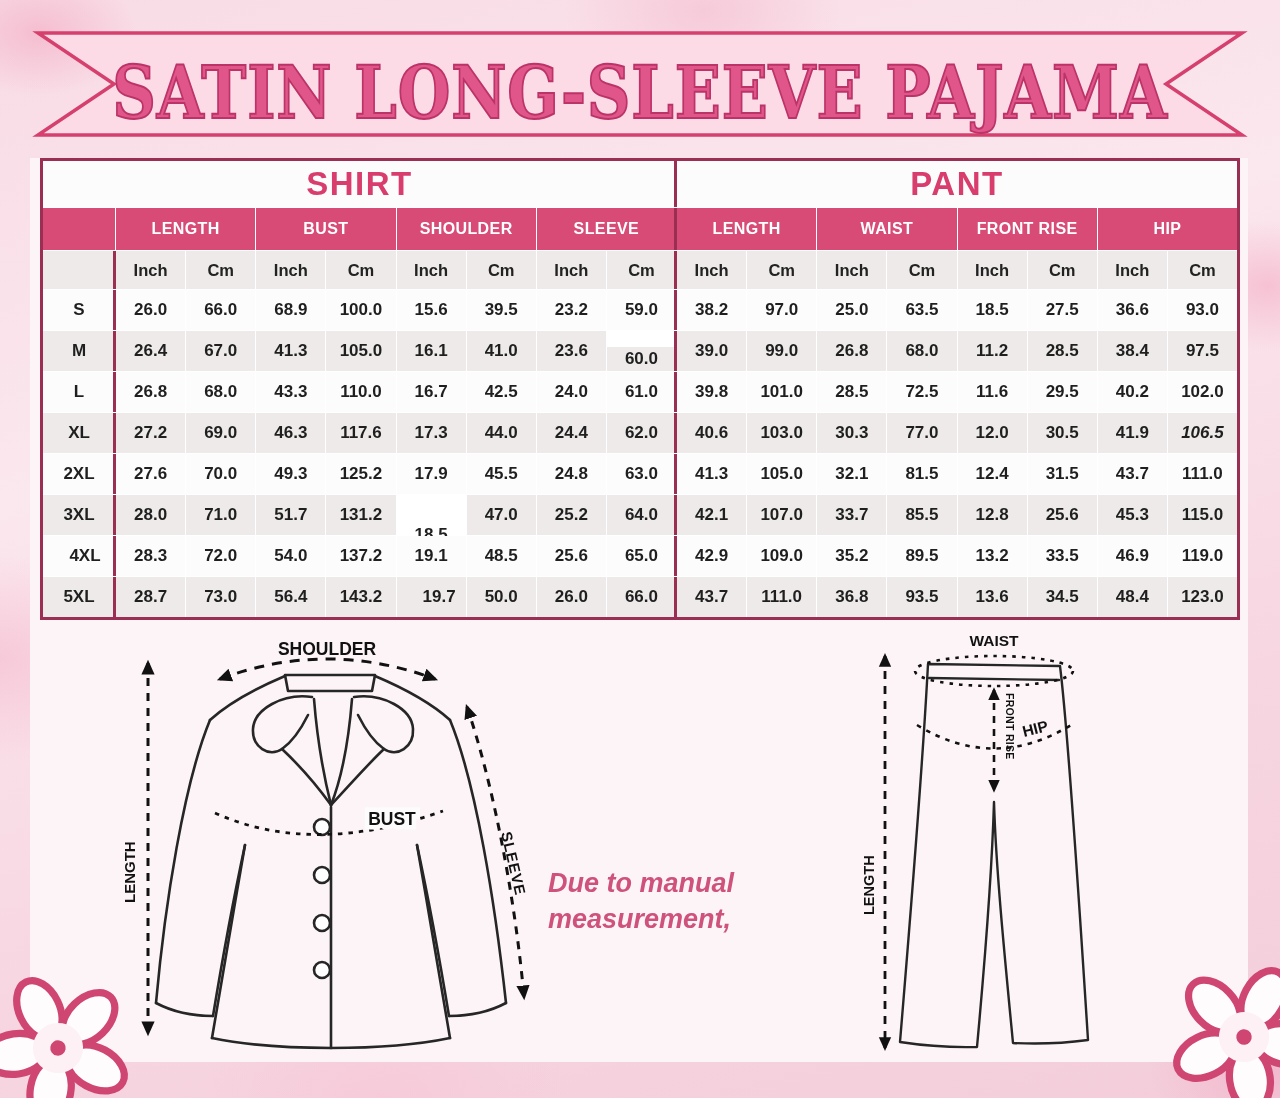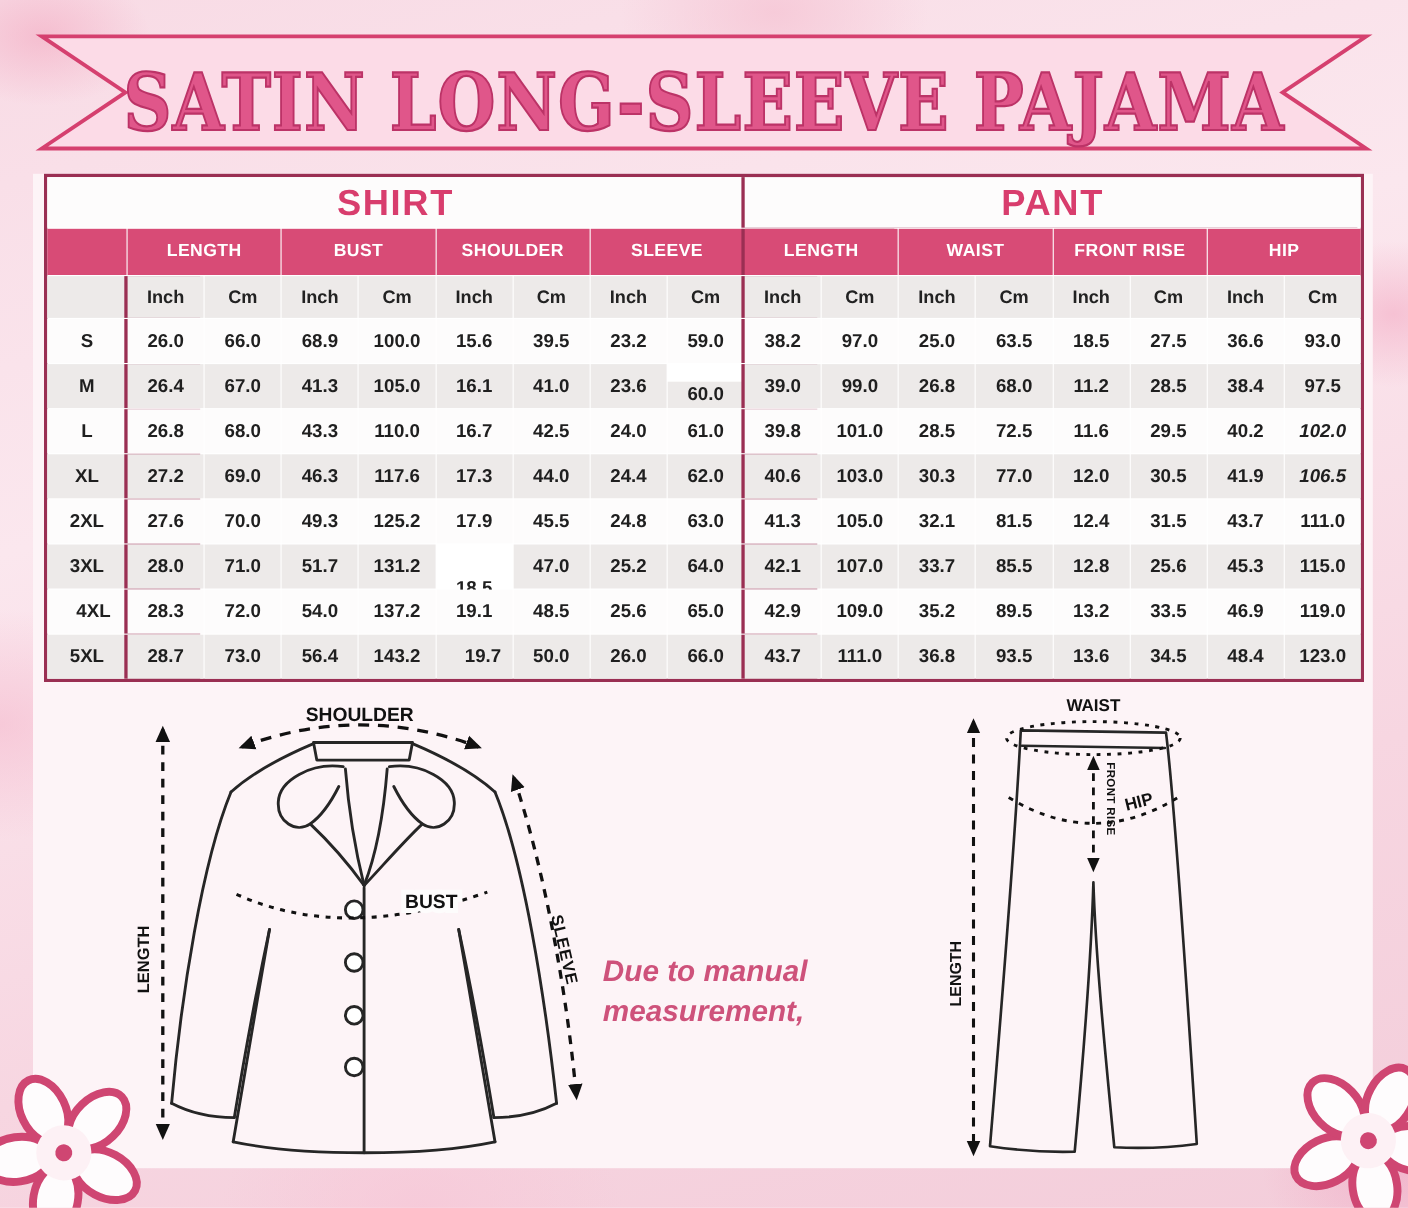--- a/index.html
+++ b/index.html
@@ -134,21 +134,21 @@
     <div class="tc val w" style="grid-column: span 1;">42.5</div>
     <div class="tc val w" style="grid-column: span 1;">24.0</div>
     <div class="tc val w" style="grid-column: span 1;">61.0</div>
     <div class="tc val w dl" style="grid-column: span 1;">39.8</div>
     <div class="tc val w" style="grid-column: span 1;">101.0</div>
     <div class="tc val w" style="grid-column: span 1;">28.5</div>
     <div class="tc val w" style="grid-column: span 1;">72.5</div>
     <div class="tc val w" style="grid-column: span 1;">11.6</div>
     <div class="tc val w" style="grid-column: span 1;">29.5</div>
     <div class="tc val w" style="grid-column: span 1;">40.2</div>
-    <div class="tc val w" style="grid-column: span 1; font-style: italic;">102.0</div>
+    <div class="tc val w" style="grid-column: span 1;">102.0</div>
     <div class="tc sz g" style="grid-column: span 1;">XL</div>
     <div class="tc val g dl" style="grid-column: span 1;">27.2</div>
     <div class="tc val g" style="grid-column: span 1;">69.0</div>
     <div class="tc val g" style="grid-column: span 1;">46.3</div>
     <div class="tc val g" style="grid-column: span 1;">117.6</div>
     <div class="tc val g" style="grid-column: span 1;">17.3</div>
     <div class="tc val g" style="grid-column: span 1;">44.0</div>
     <div class="tc val g" style="grid-column: span 1;">24.4</div>
     <div class="tc val g" style="grid-column: span 1;">62.0</div>
     <div class="tc val g dl" style="grid-column: span 1;">40.6</div>

